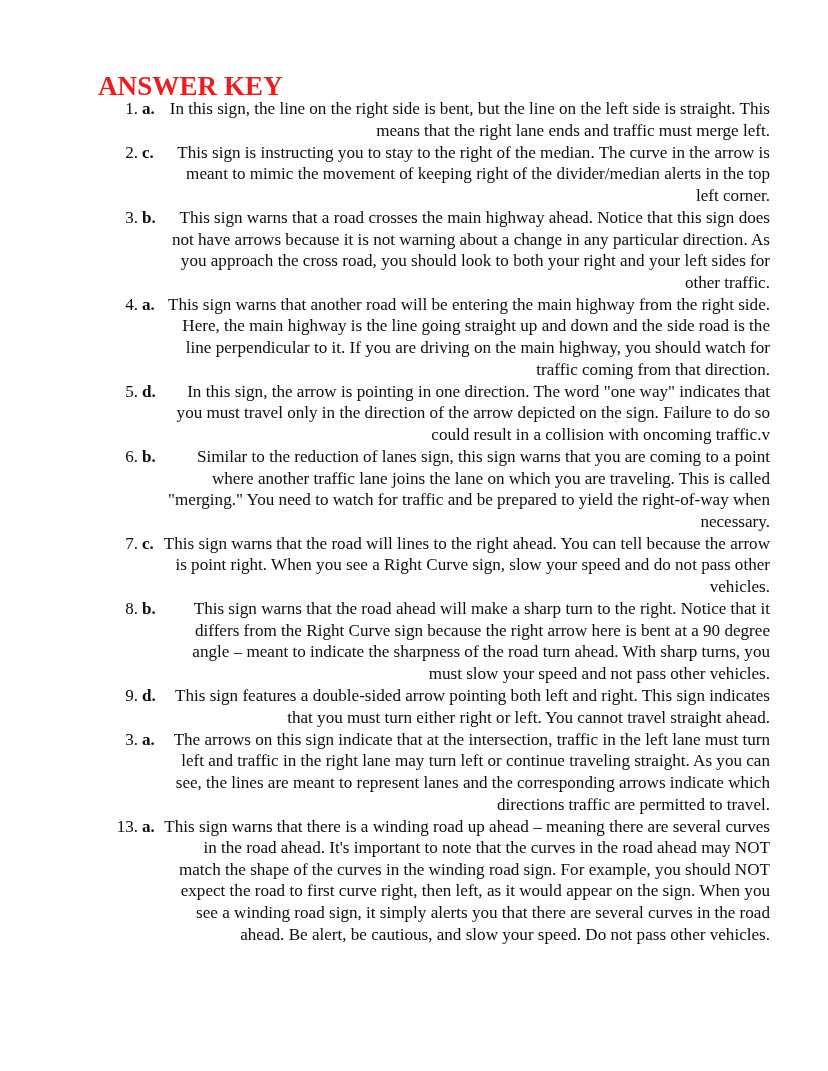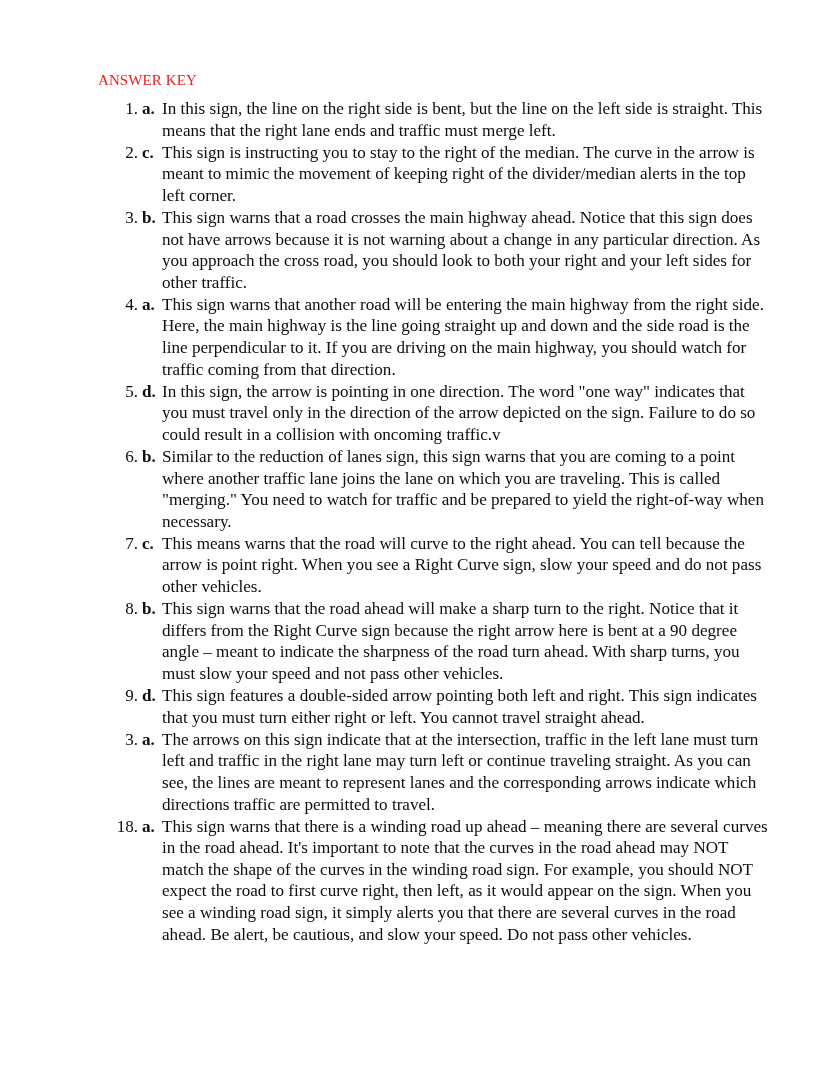--- a/index.html
+++ b/index.html
@@ -24,22 +24,22 @@
     left: 0;
     width: 828px;
     height: 1071px;
     background: #ffffff;
   }
 
   .doc-title {
     position: absolute;
     left: 98px;
     top: 72px;
-    font-size: 15px;
-    font-weight: normal;
+    font-size: 27px;
+    font-weight: bold;
     letter-spacing: 0.1px;
     color: #ee1c1c;
     line-height: 1.1;
     white-space: nowrap;
   }
 
   .answer-list {
     position: absolute;
     left: 98px;
     top: 98px;
@@ -75,20 +75,21 @@
     left: 44px;
     top: 0;
     font-size: 17.1px;
     line-height: 21.6px;
     font-weight: bold;
   }
 
   .item-text {
     display: block;
     text-indent: 0;
+    text-align: right;
   }
 </style>
 </head>
 <body>
 
 <div class="page">
 
   <div class="doc-title">ANSWER KEY</div>
 
   <ol class="answer-list">
@@ -125,21 +126,21 @@
 
     <li class="answer-item">
       <span class="item-number">6.</span>
       <span class="item-choice">b.</span>
       <span class="item-text">Similar to the reduction of lanes sign, this sign warns that you are coming to a point where another traffic lane joins the lane on which you are traveling. This is called "merging." You need to watch for traffic and be prepared to yield the right-of-way when necessary.</span>
     </li>
 
     <li class="answer-item">
       <span class="item-number">7.</span>
       <span class="item-choice">c.</span>
-      <span class="item-text">This means warns that the road will curve to the right ahead. You can tell because the arrow is point right. When you see a Right Curve sign, slow your speed and do not pass other vehicles.</span>
+      <span class="item-text">This sign warns that the road will lines to the right ahead. You can tell because the arrow is point right. When you see a Right Curve sign, slow your speed and do not pass other vehicles.</span>
     </li>
 
     <li class="answer-item">
       <span class="item-number">8.</span>
       <span class="item-choice">b.</span>
       <span class="item-text">This sign warns that the road ahead will make a sharp turn to the right. Notice that it differs from the Right Curve sign because the right arrow here is bent at a 90 degree angle – meant to indicate the sharpness of the road turn ahead. With sharp turns, you must slow your speed and not pass other vehicles.</span>
     </li>
 
     <li class="answer-item">
       <span class="item-number">9.</span>
@@ -147,19 +148,19 @@
       <span class="item-text">This sign features a double-sided arrow pointing both left and right. This sign indicates that you must turn either right or left. You cannot travel straight ahead.</span>
     </li>
 
     <li class="answer-item">
       <span class="item-number">3.</span>
       <span class="item-choice">a.</span>
       <span class="item-text">The arrows on this sign indicate that at the intersection, traffic in the left lane must turn left and traffic in the right lane may turn left or continue traveling straight. As you can see, the lines are meant to represent lanes and the corresponding arrows indicate which directions traffic are permitted to travel.</span>
     </li>
 
     <li class="answer-item">
-      <span class="item-number">18.</span>
+      <span class="item-number">13.</span>
       <span class="item-choice">a.</span>
       <span class="item-text">This sign warns that there is a winding road up ahead – meaning there are several curves in the road ahead. It's important to note that the curves in the road ahead may NOT match the shape of the curves in the winding road sign. For example, you should NOT expect the road to first curve right, then left, as it would appear on the sign. When you see a winding road sign, it simply alerts you that there are several curves in the road ahead. Be alert, be cautious, and slow your speed. Do not pass other vehicles.</span>
     </li>
 
   </ol>
 </div>
 
 </body></html>

